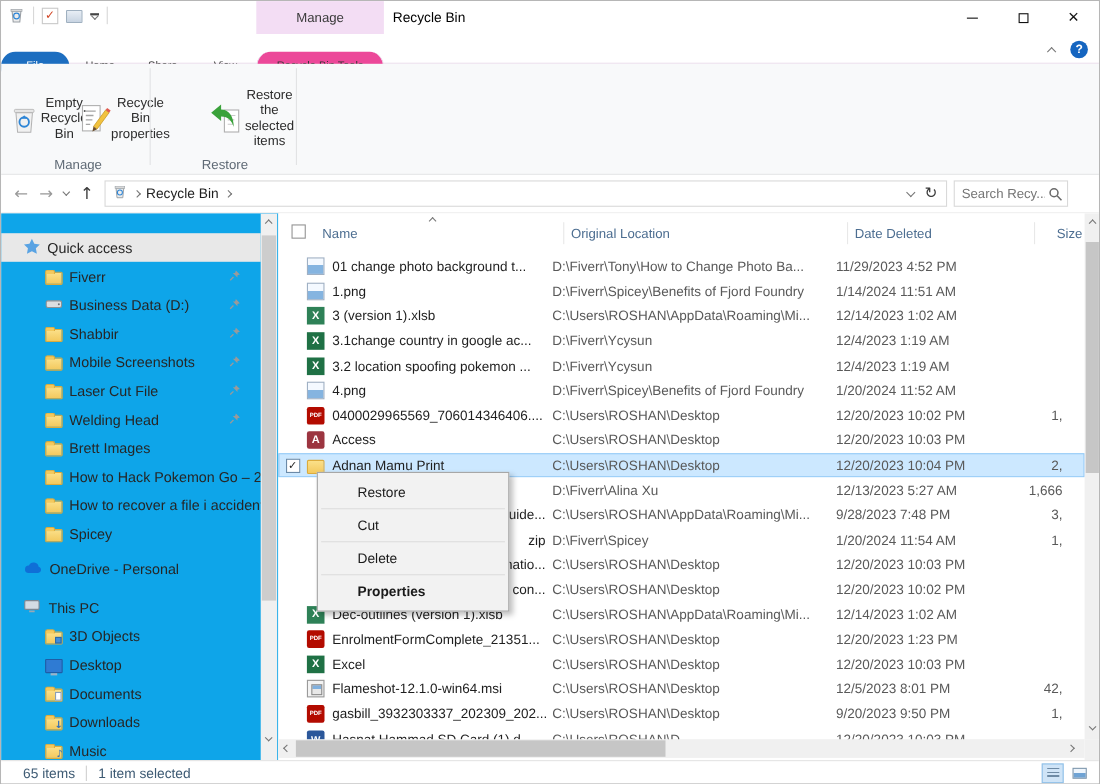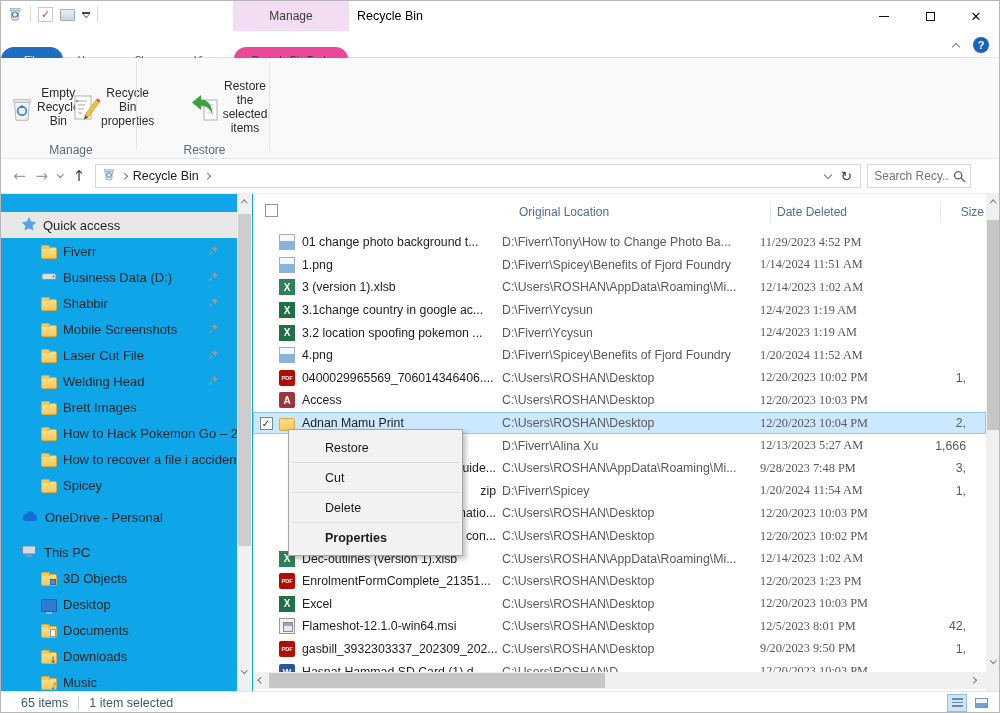--- a/index.html
+++ b/index.html
@@ -104,21 +104,21 @@
   .ficon[data-icon="word"]{background:#2b579a;border-radius:2px;}
   .ficon[data-icon="word"]::after{content:"W";font-size:9px;}
   .ficon[data-icon="msi"]{background:#f3f3f3;border:1px solid #9a9a9a;}
   .ficon[data-icon="msi"]::after{content:"";left:3px;top:3px;width:8px;height:8px;background:linear-gradient(#7fb0df 40%,#e8e8e8 40%);border:1px solid #8a8a8a;}
   .ficon[data-icon="folder"]{background:linear-gradient(#fbe089,#f3c95e);border:1px solid #dcab3c;height:13px;margin-top:2px;border-radius:1.5px;}
   .ficon[data-icon=""]{background:none;border:none;}
   .cell{overflow:hidden;white-space:nowrap;font-size:12.3px;}
   .cell.name{flex:0 0 200px;color:#1e1e1e;}
   .cell.name.tr{text-align:right;padding-right:6px;}
   .cell.loc{flex:0 0 258px;color:#595959;}
-  .cell.date{flex:0 0 160px;color:#595959;font-family:Liberation Serif, serif;}
+  .cell.date{flex:0 0 160px;color:#595959;}
   .cell.size{flex:0 0 46px;text-align:right;color:#595959;}
 
   
   .ctxmenu{position:absolute;left:35px;top:235px;width:175px;background:#f2f2f2;border:1px solid #a7a7a7;box-shadow:3px 3px 5px rgba(0,0,0,.25);padding:4px 0;z-index:40;}
   .mitem{height:27px;display:flex;align-items:center;padding-left:36px;font-size:12.5px;color:#1a1a1a;}
   .mitem.bold{font-weight:bold;}
   .msep{height:1px;background:#dcdcdc;margin:1px 3px;}
 
   
   .vscroll{position:absolute;right:0;top:0;width:15px;height:478px;background:#f0f0f0;z-index:50;}
@@ -387,20 +387,24 @@
       <div class="vthumb" style="top:20px;height:332px;background:#cdcdcd;"></div>
       <div class="sarrow" style="top:470px">
           <span class="chev down sm"></span>
         </div>
     </div>
   </div>
 
   <div class="filearea">
     <div class="lhead">
       <span class="hcheck"></span>
+      <div class="hcell hname">
+          <span class="sortmark chev up sm"></span>
+          <span class="txt">Name</span>
+        </div>
       <div class="hcell hloc">
           <span>Original Location</span>
         </div>
       <div class="hcell hdate">
           <span>Date Deleted</span>
         </div>
       <div class="hcell hsize">
           <span>Size</span>
         </div>
     </div>

